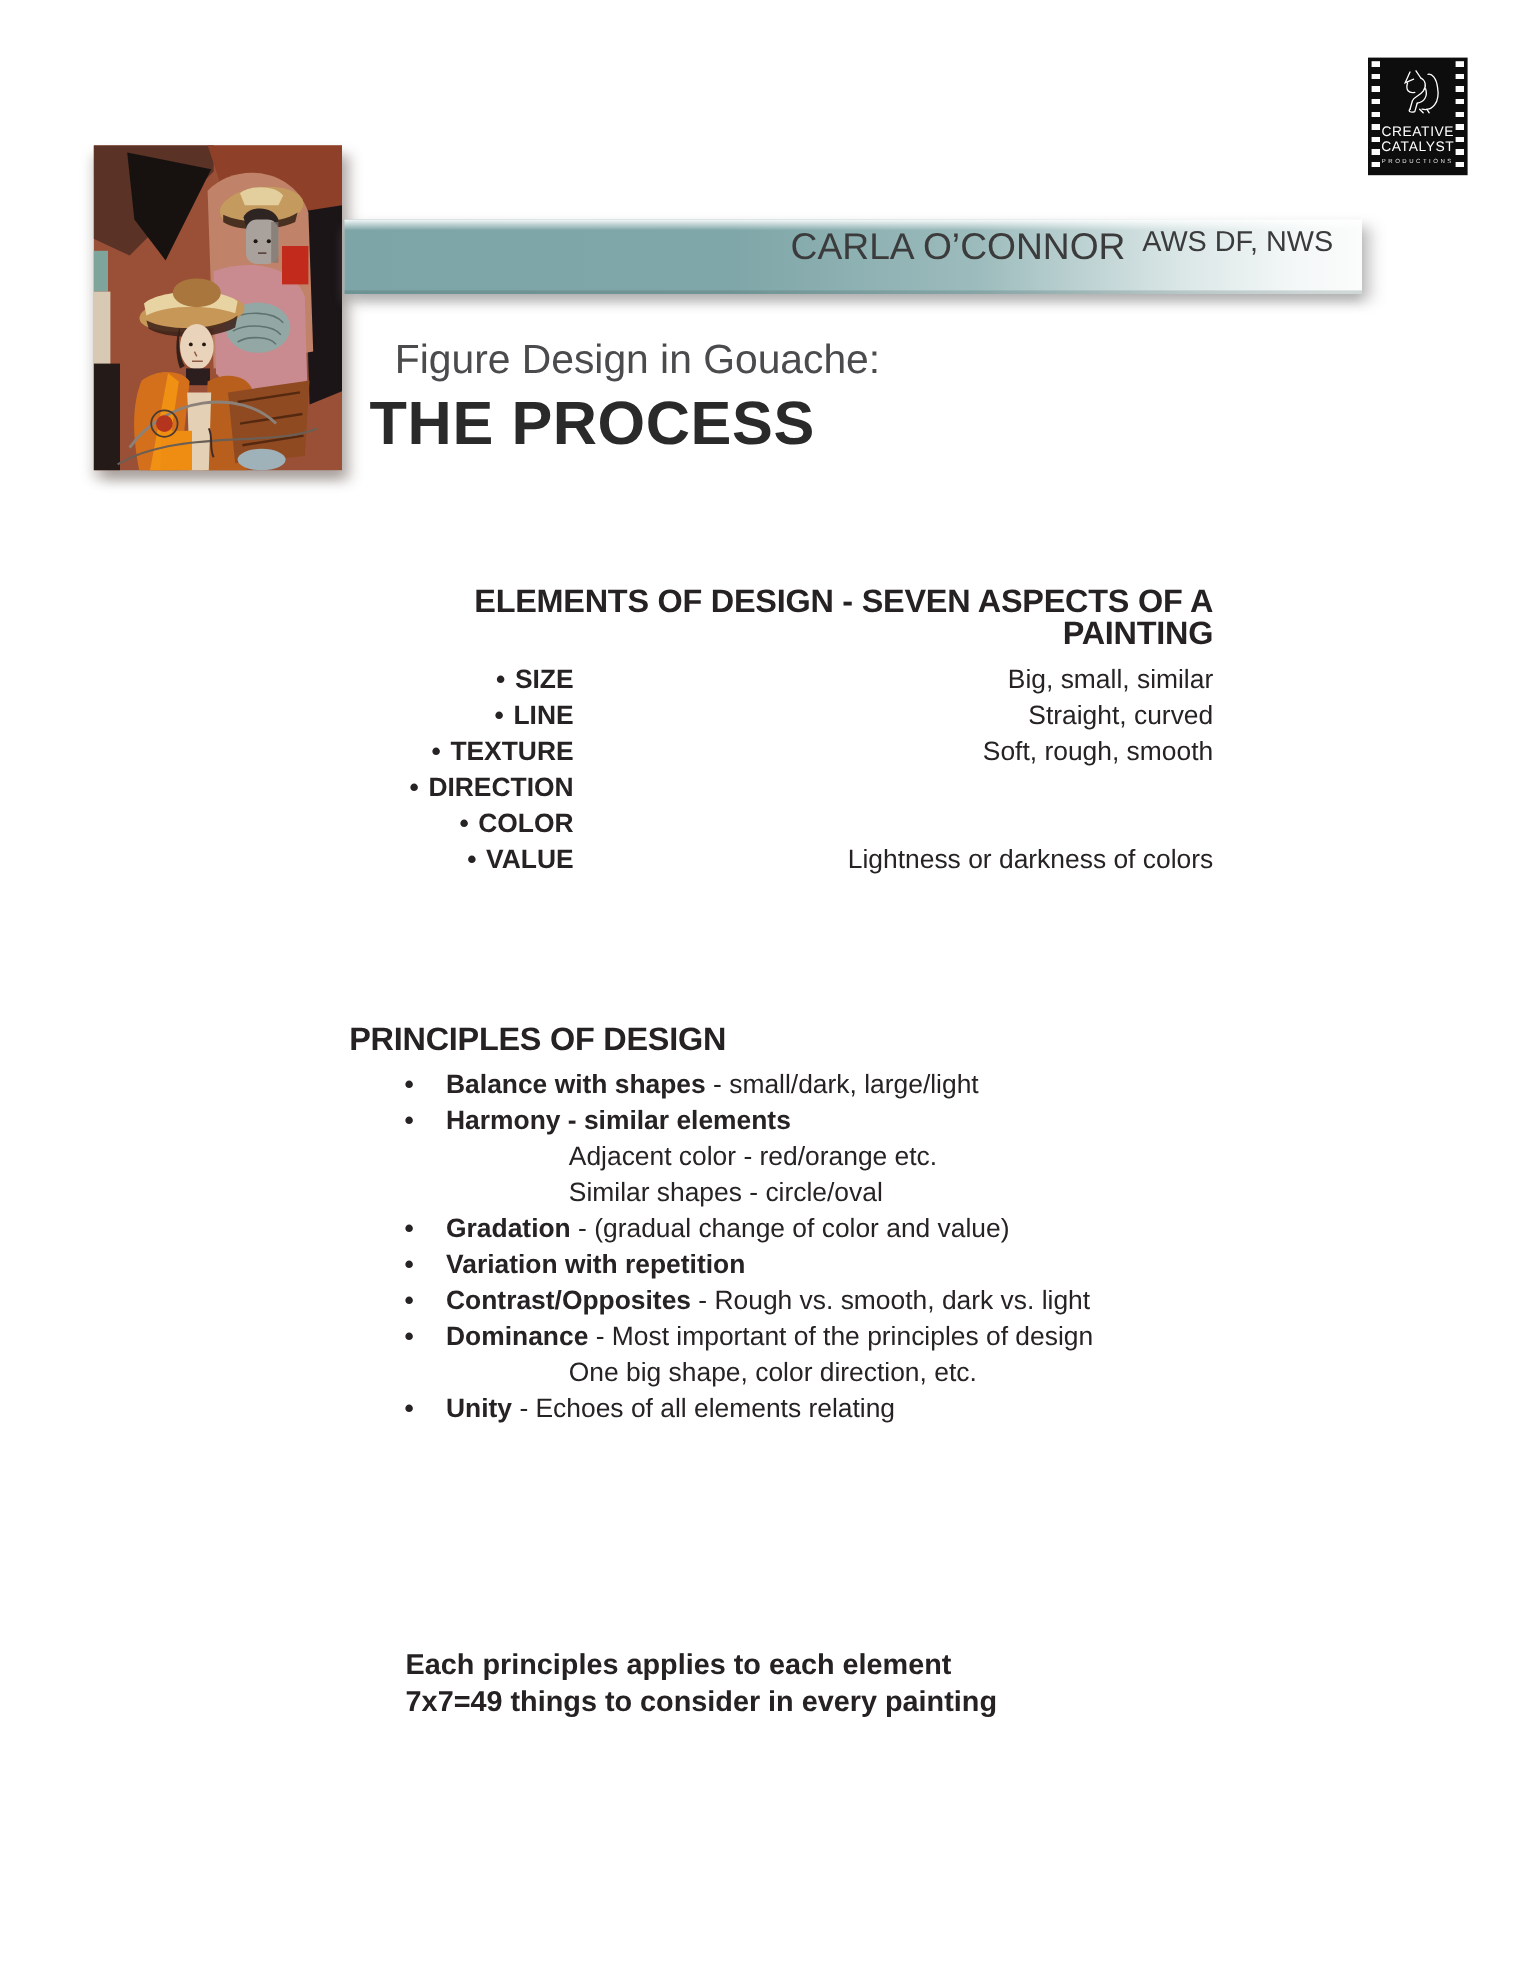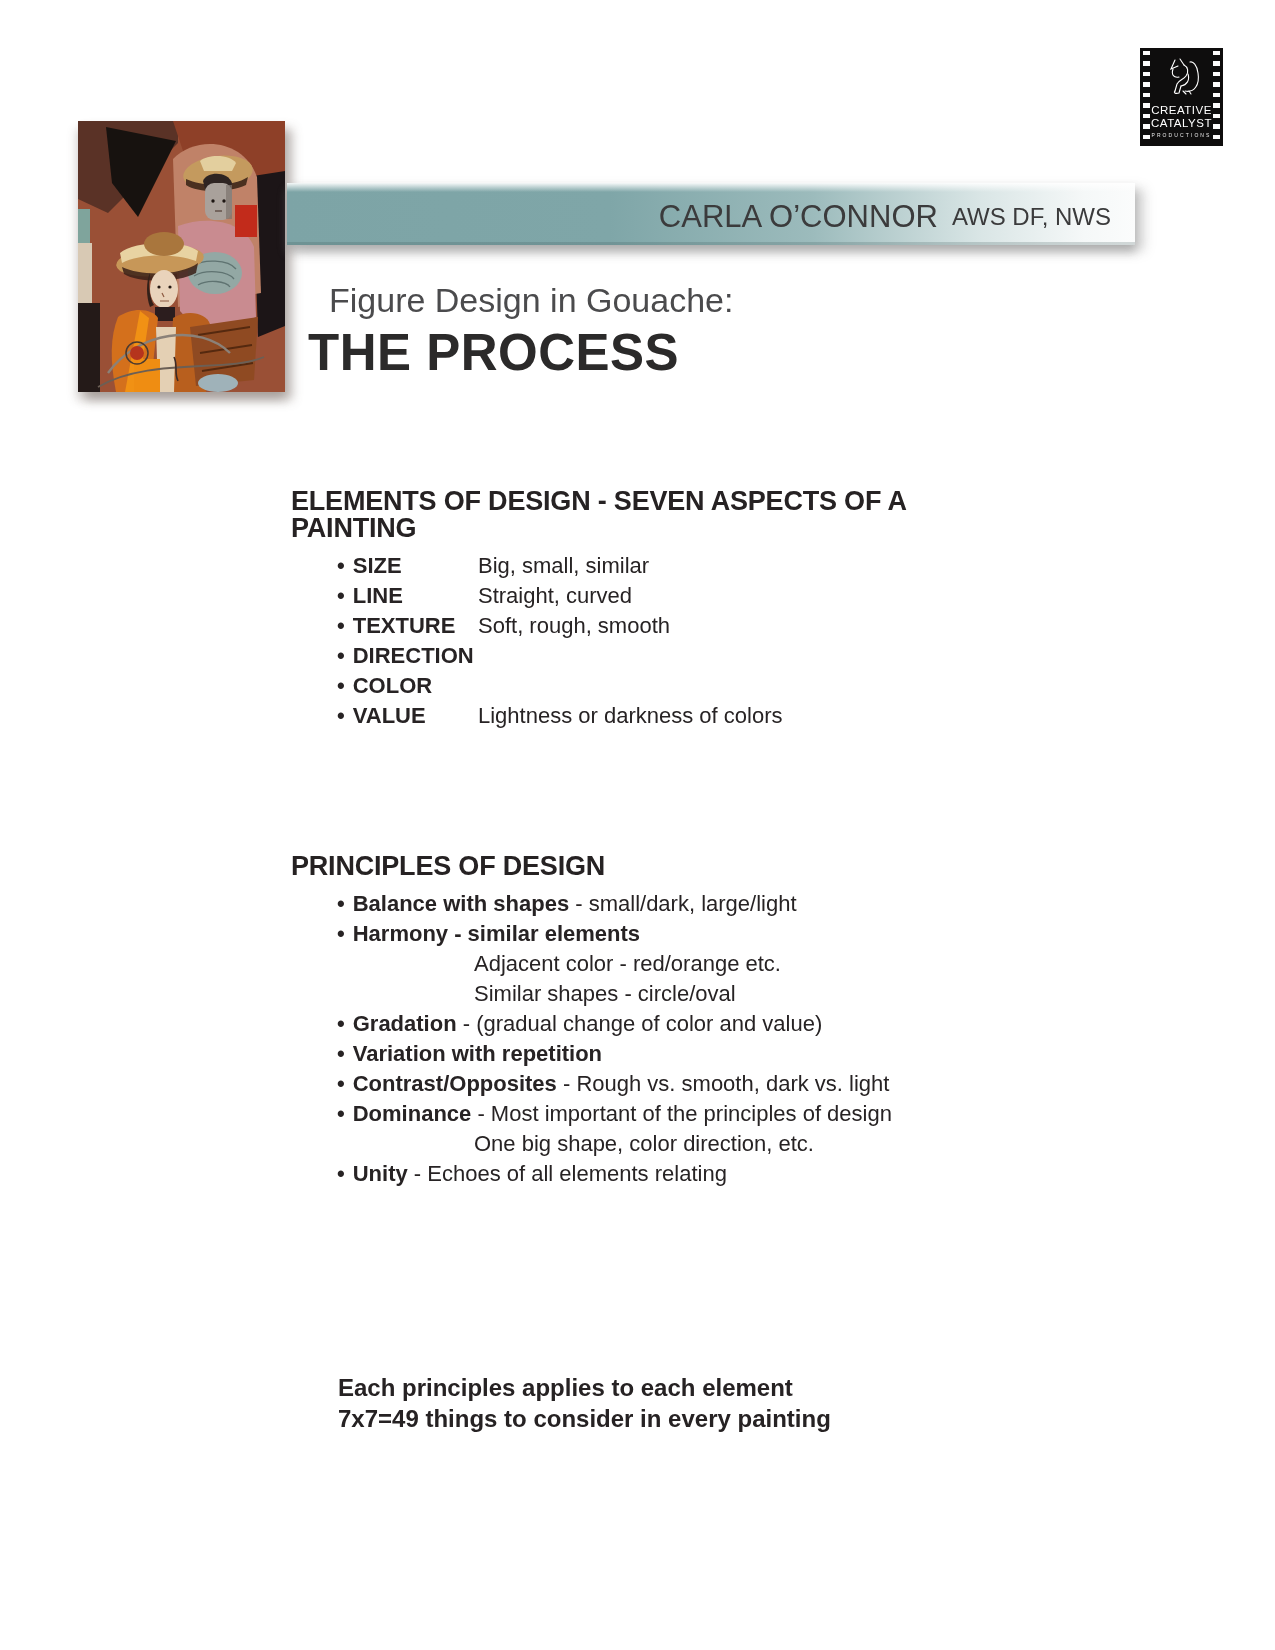--- a/index.html
+++ b/index.html
@@ -16,48 +16,48 @@
   .logo-l1,.logo-l2{font-size:11.5px;line-height:13px;letter-spacing:.5px;font-weight:400;}
   .logo-l3{font-size:5px;line-height:7px;letter-spacing:2.1px;margin-top:2px;color:#e8e8e8;}
 
   
   .artwork{position:absolute;left:78px;top:121px;width:207px;height:271px;
            box-shadow:7px 8px 10px rgba(95,80,75,.42),-2px 8px 9px rgba(95,80,75,.22);}
   .artwork svg{display:block;width:100%;height:100%;filter:blur(.5px);}
 
   
   .banner{position:absolute;left:287px;top:183px;width:848px;height:62px;box-sizing:border-box;
-          display:flex;align-items:center;justify-content:flex-end;gap:14px;padding:5px 24px 0 6px;
+          display:flex;align-items:flex-start;justify-content:flex-end;gap:14px;padding:5px 24px 0 6px;
           background:linear-gradient(to right,#7da4a6 0%,#7fa6a8 38%,#9cbbbc 62%,#dae6e6 82%,#f5f8f8 94%,#fbfcfc 100%);
           box-shadow:0 7px 9px rgba(125,125,125,.45),9px 6px 11px rgba(125,125,125,.32);}
   .banner::before{content:"";position:absolute;left:0;right:0;top:0;height:9px;
           background:linear-gradient(to bottom,rgba(255,255,255,.92),rgba(255,255,255,0));}
   .banner::after{content:"";position:absolute;left:0;right:0;bottom:0;height:3px;
           background:rgba(60,85,85,.22);}
   .author{font-size:31px;color:#3b3b3c;}
   .creds{font-size:24px;color:#3b3b3c;}
 
   
   .titleblock{position:absolute;left:308px;top:278px;}
   .subtitle{margin-left:21px;font-size:34px;line-height:44px;color:#4b4b4d;font-weight:400;}
   .maintitle{margin-top:4px;font-size:51px;line-height:54px;font-weight:700;letter-spacing:.5px;color:#2b2a2a;}
 
   
-  .elements{position:absolute;left:291px;top:488px;width:720px;}
+  .elements{position:absolute;left:291px;top:488px;width:720px;text-align:right;}
   .sec-heading{margin:0;font-size:27px;line-height:27px;font-weight:700;color:#262223;letter-spacing:-.2px;}
   .el-list{margin-top:9px;margin-left:46px;}
   .el-row{display:grid;grid-template-columns:141px 1fr;font-size:22px;line-height:30px;}
   .bullet{font-weight:700;margin-right:8px;}
   .term{font-weight:700;}
 
   
   .principles{position:absolute;left:291px;top:853px;width:760px;}
   .pr-list{margin-top:9px;margin-left:46px;}
   .pr-row{font-size:22px;line-height:30px;}
-  .pr-bold{font-weight:700;}
+  .pr-bold{font-weight:700;margin-left:19px;}
   .pr-sub{font-size:22px;line-height:30px;margin-left:137px;}
 
   
   .footnote{position:absolute;left:338px;top:1372px;font-size:24px;font-weight:700;line-height:31px;color:#262223;}
 </style>
 </head>
 <body>
 
 <div class="page">
 

